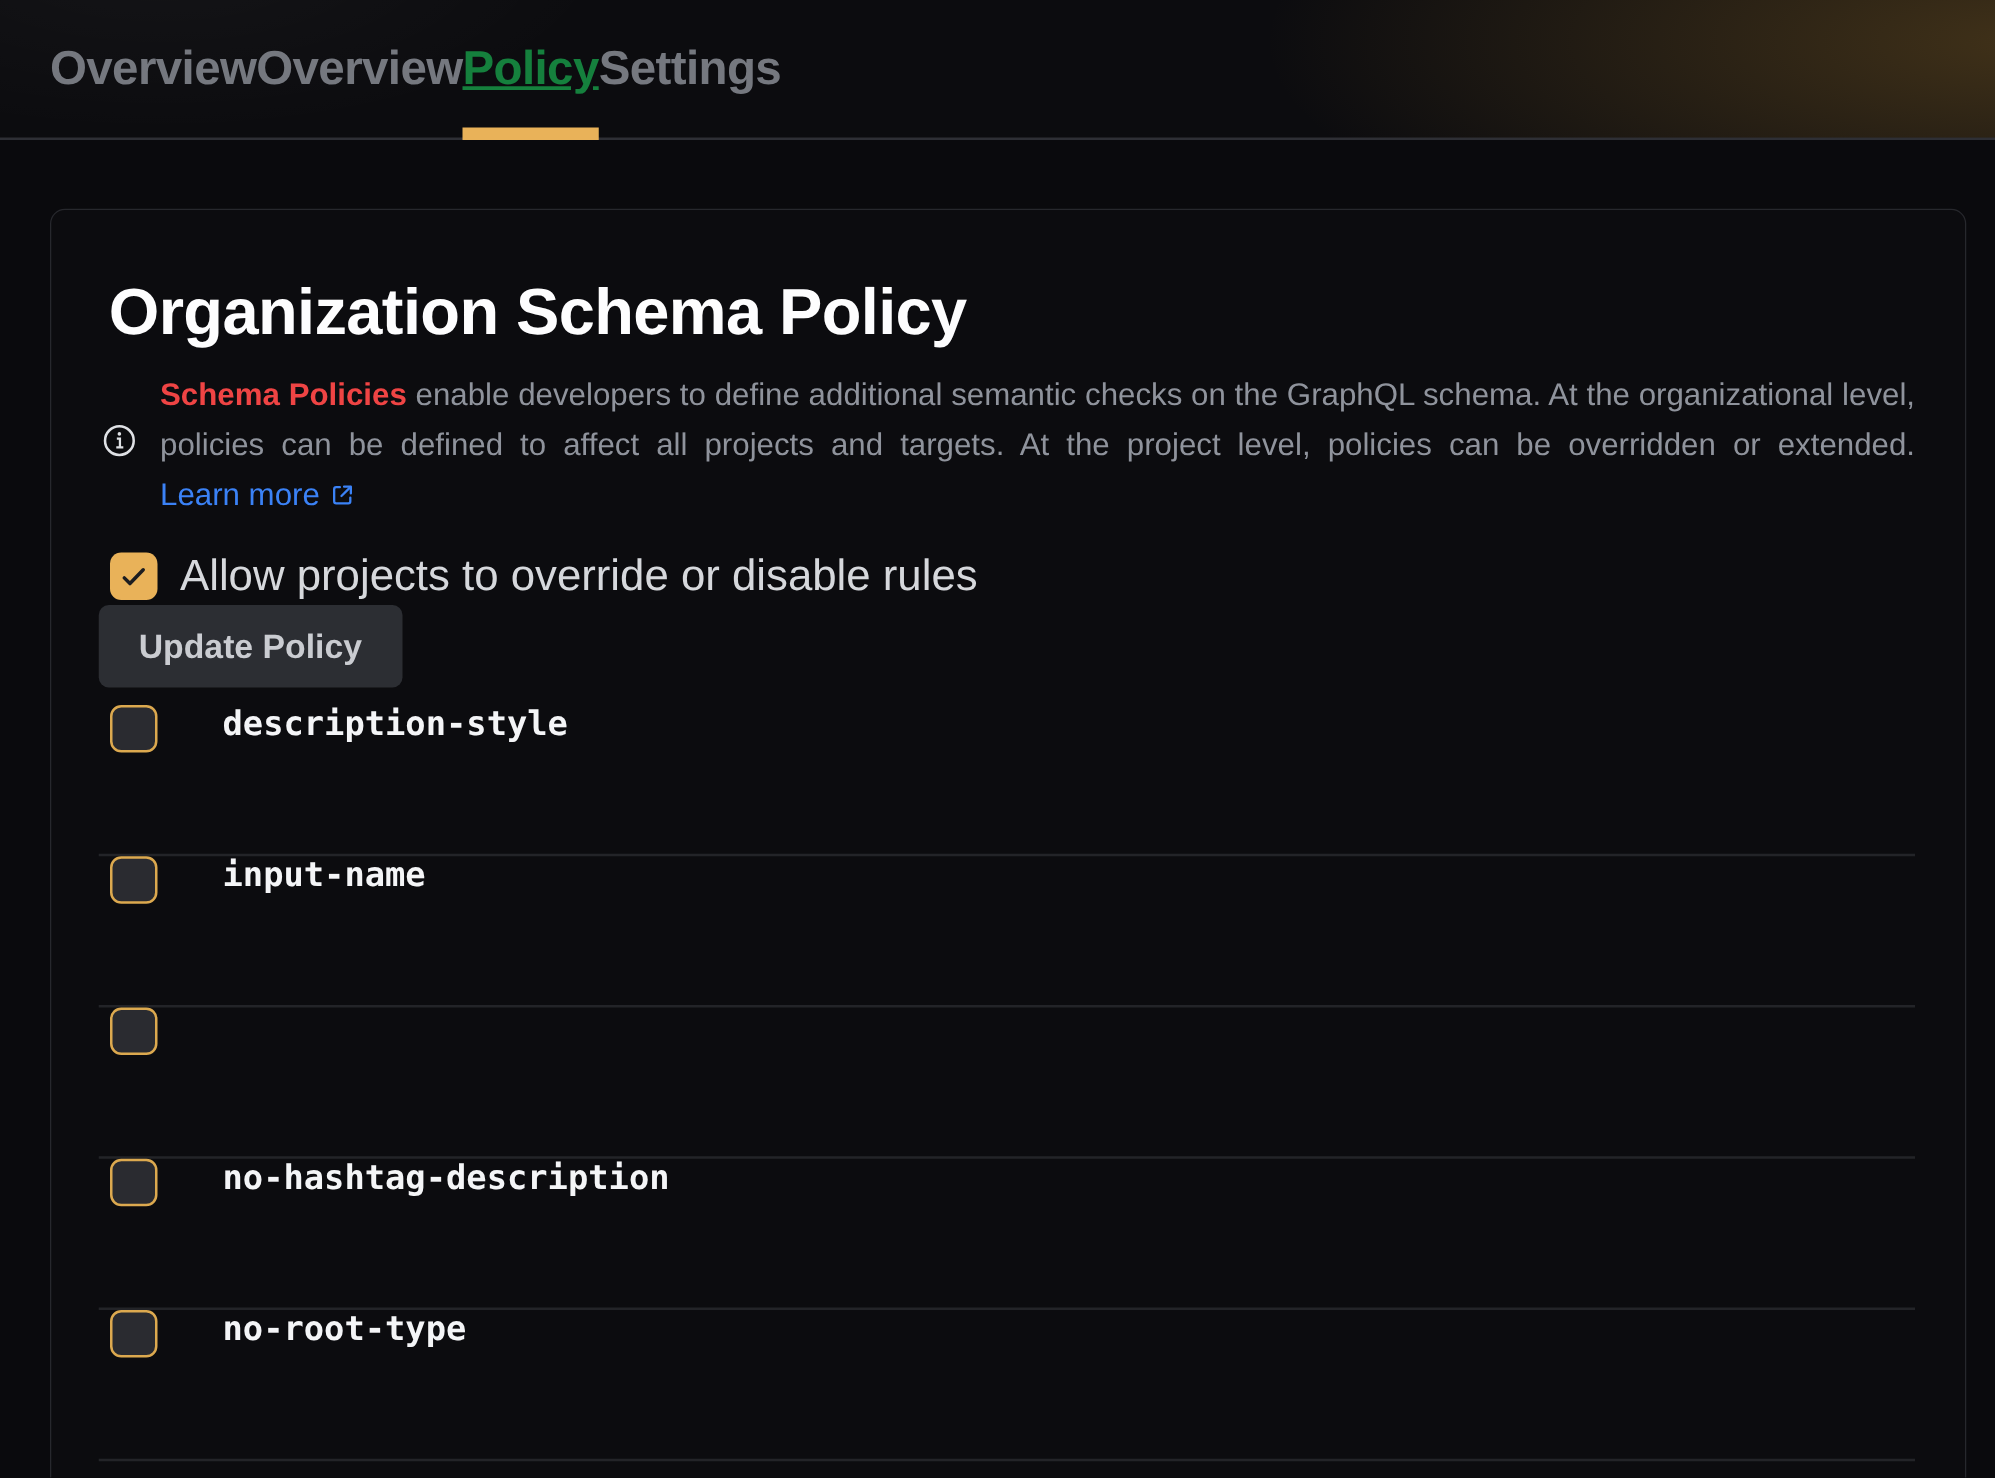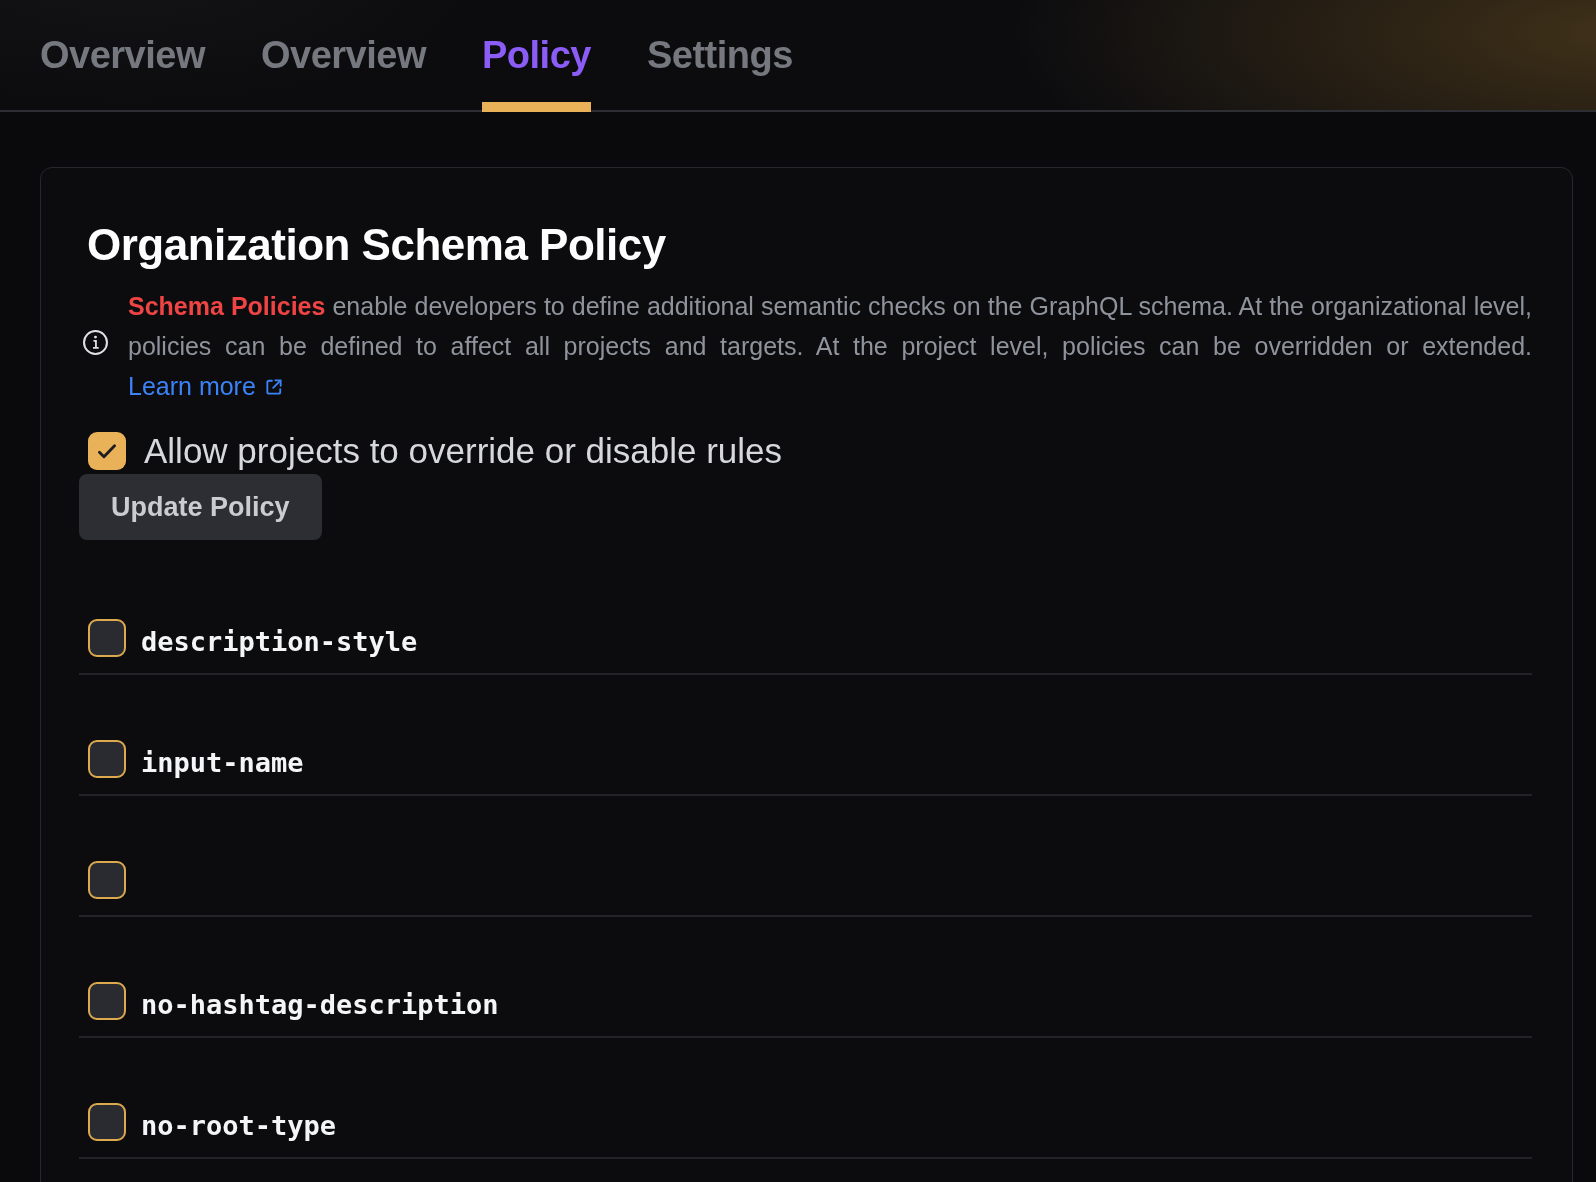--- a/index.html
+++ b/index.html
@@ -21,56 +21,55 @@
     content:"";
     position:absolute; inset:0;
     background:
       radial-gradient(820px 260px at 102% 30%, rgba(186,136,48,0.30), rgba(150,110,40,0.10) 55%, rgba(0,0,0,0) 75%),
       radial-gradient(520px 200px at 8% -30%, rgba(255,255,255,0.035), rgba(0,0,0,0) 70%);
     pointer-events:none;
   }
   .tabs {
     position:relative;
     display:flex;
-    gap:56px;
     height:100%;
     padding-left:40px;
     align-items:stretch;
   }
   .tab {
     position:relative;
     display:flex;
     align-items:center;
     font-size:38px;
     font-weight:700;
     color:#75787f;
     letter-spacing:-0.5px;
     cursor:pointer;
   }
-  .tab.active { color:#8b5cf6; }
+  .tab.active { color:#15803d;text-decoration:underline; }
   .tab-underline {
     display:none;
     position:absolute;
     left:0; right:0; bottom:-2px;
     height:10px;
     background:#e9b259;
   }
   .tab.active .tab-underline { display:block; }
 
   
   .main { padding:55px 23px 0 40px; }
   .card {
     background:#0c0c0f;
     border:1px solid #27282d;
     border-radius:12px;
     padding:52px 40px 40px 38px;
     height:1080px;
   }
   .card-title {
-    font-size:44px;
+    font-size:52px;
     font-weight:700;
     color:#fdfdfe;
     letter-spacing:-0.5px;
     margin:0 0 16px 8px;
   }
 
   
   .info-row { display:flex; margin-bottom:26px; }
   .info-icon {
     flex:0 0 27px;
@@ -130,22 +129,22 @@
     font-weight:700;
     border:none;
     border-radius:8px;
     cursor:pointer;
   }
 
   
   .rules { margin-top:14px; }
   .rule-row {
     display:flex;
-    align-items:flex-end;
-    gap:15px;
+    align-items:flex-start;
+    gap:52px;
     height:121px;
     padding:0 0 16px 9px;
     border-bottom:2px solid #232428;
   }
   .rule-name {
     font-family:"DejaVu Sans Mono", monospace;
     font-weight:700;
     font-size:27px;
     color:#f4f5f7;
     letter-spacing:0;

